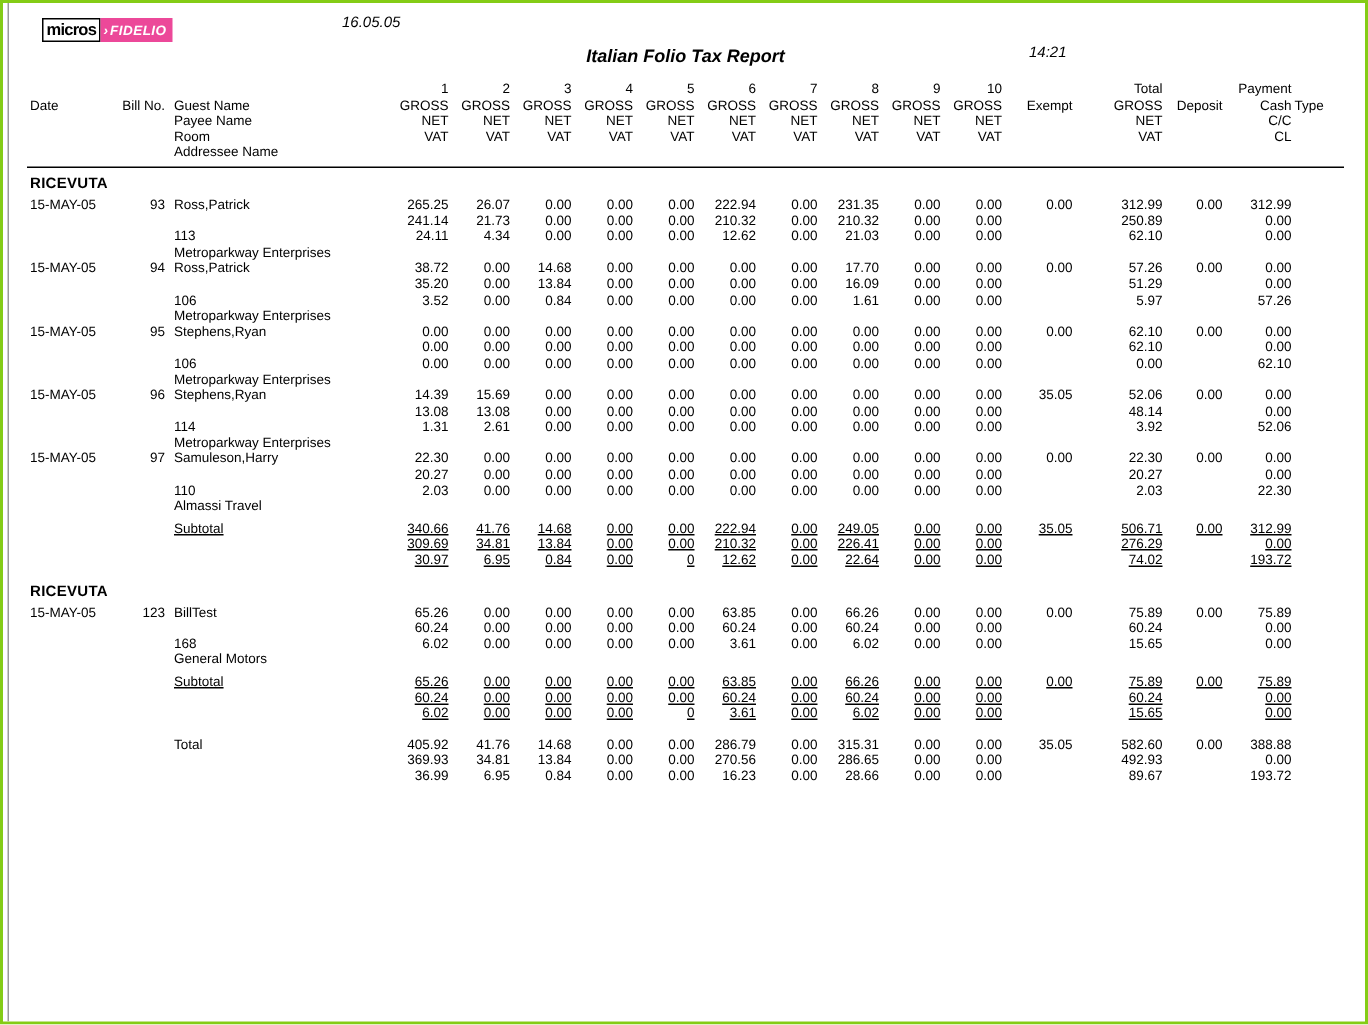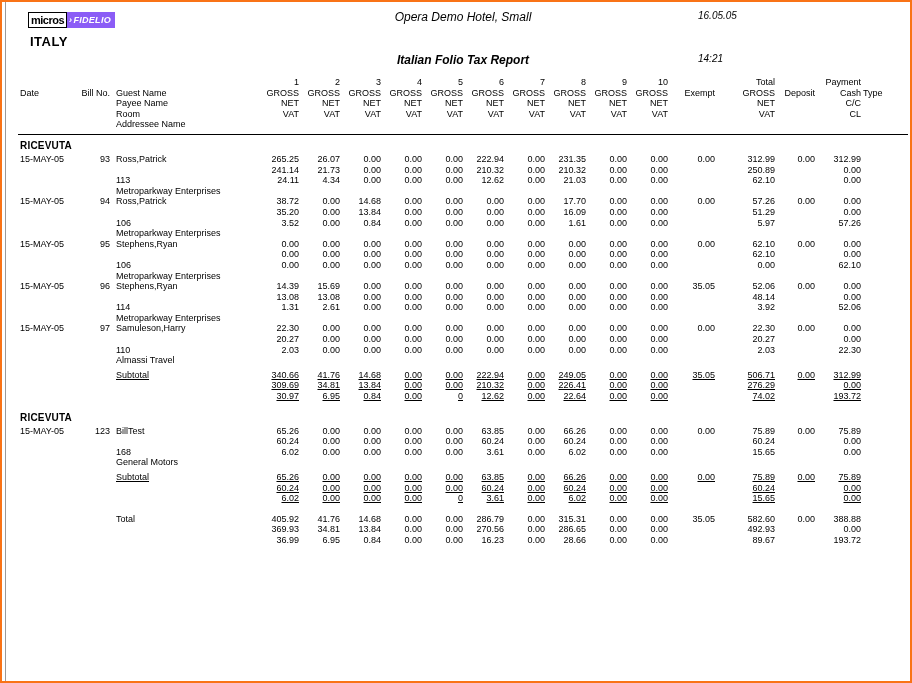--- a/index.html
+++ b/index.html
@@ -1,37 +1,37 @@
 <!DOCTYPE html>
 <html><head>
 <meta charset="utf-8">
 <style>
   html,body{margin:0;padding:0;background:#fff;}
   .page{
     position:relative;width:912px;height:683px;box-sizing:border-box;
-    border:2px solid #f97316;background:#fff;overflow:hidden;
-    padding:8px 2px 8px 16px;display:flex;flex-direction:column;
+    border:2px solid #84cc16;background:#fff;overflow:hidden;
+    padding:8px 14px 8px 16px;display:flex;flex-direction:column;
     font-family:"Liberation Sans","DejaVu Sans",sans-serif;color:#000;
   }
   .inner-edge{position:absolute;left:3px;top:0;bottom:0;width:1px;background:#9a9a9a;}
   
   .hdr-row{display:flex;align-items:flex-start;}
   .hdr-side{width:210px;flex:0 0 210px;}
   .hdr-mid{flex:1;text-align:center;}
   .hdr-right{width:210px;flex:0 0 210px;text-align:left;}
   .report-title{font-style:italic;font-size:12px;}
   .report-subtitle{font-style:italic;font-weight:bold;font-size:12px;}
   .hdr-date,.hdr-time{font-style:italic;font-size:10px;}
   .country{font-weight:bold;font-size:13px;margin:6px 0 2px 12px;letter-spacing:.5px;}
   .subtitle-row{margin-top:2px;}
   
   .logo{display:inline-flex;align-items:stretch;height:16px;margin-left:10px;}
   .logo-micros{border:1px solid #000;background:#fff;color:#000;font-weight:bold;
     font-size:11px;line-height:14px;padding:0 2px;letter-spacing:-.5px;}
-  .logo-fidelio{background:#8b5cf6;color:#fff;font-weight:bold;font-style:italic;
+  .logo-fidelio{background:#ec4899;color:#fff;font-weight:bold;font-style:italic;
     font-size:9px;line-height:16px;padding:0 4px 0 2px;letter-spacing:.3px;}
   .logo-chev{color:#fff;font-size:9px;margin-right:1px;}
   
   .tbl{margin-top:10px;--cols:58px 40px 144px 41px 41px 41px 41px 41px 41px 41px 41px 41px 41px 47px 60px 40px 46px 30px;}
   .ln{display:grid;grid-template-columns:var(--cols);line-height:10.6px;font-size:9px;}
   .c{white-space:nowrap;overflow:visible;text-align:right;padding-right:2px;}
   .c.date,.c.guest,.c.type{text-align:left;padding-right:0;}
   .c.date{padding-left:2px;}
   .c.bill{padding-right:6px;}
   .hdr .c{font-size:9px;}
@@ -53,25 +53,23 @@
 <div class="page">
   <div class="inner-edge"></div>
 
   <div class="hdr-row">
     <div class="hdr-side">
       <span class="logo">
         <span class="logo-micros">micros</span>
         <span class="logo-fidelio"><span class="logo-chev">›</span><span>FIDELIO</span></span>
       </span>
     </div>
-    <div class="hdr-mid report-title">Opera Demo Hotel, Small</div>
     <div class="hdr-right hdr-date">16.05.05</div>
   </div>
 
-  <div class="country">ITALY</div>
 
   <div class="hdr-row subtitle-row">
     <div class="hdr-side"></div>
     <div class="hdr-mid report-subtitle">Italian Folio Tax Report</div>
     <div class="hdr-right hdr-time">14:21</div>
   </div>
 
   <div class="tbl" id="tbl">
       <div class="hdr">
         <div class="ln hdr">

